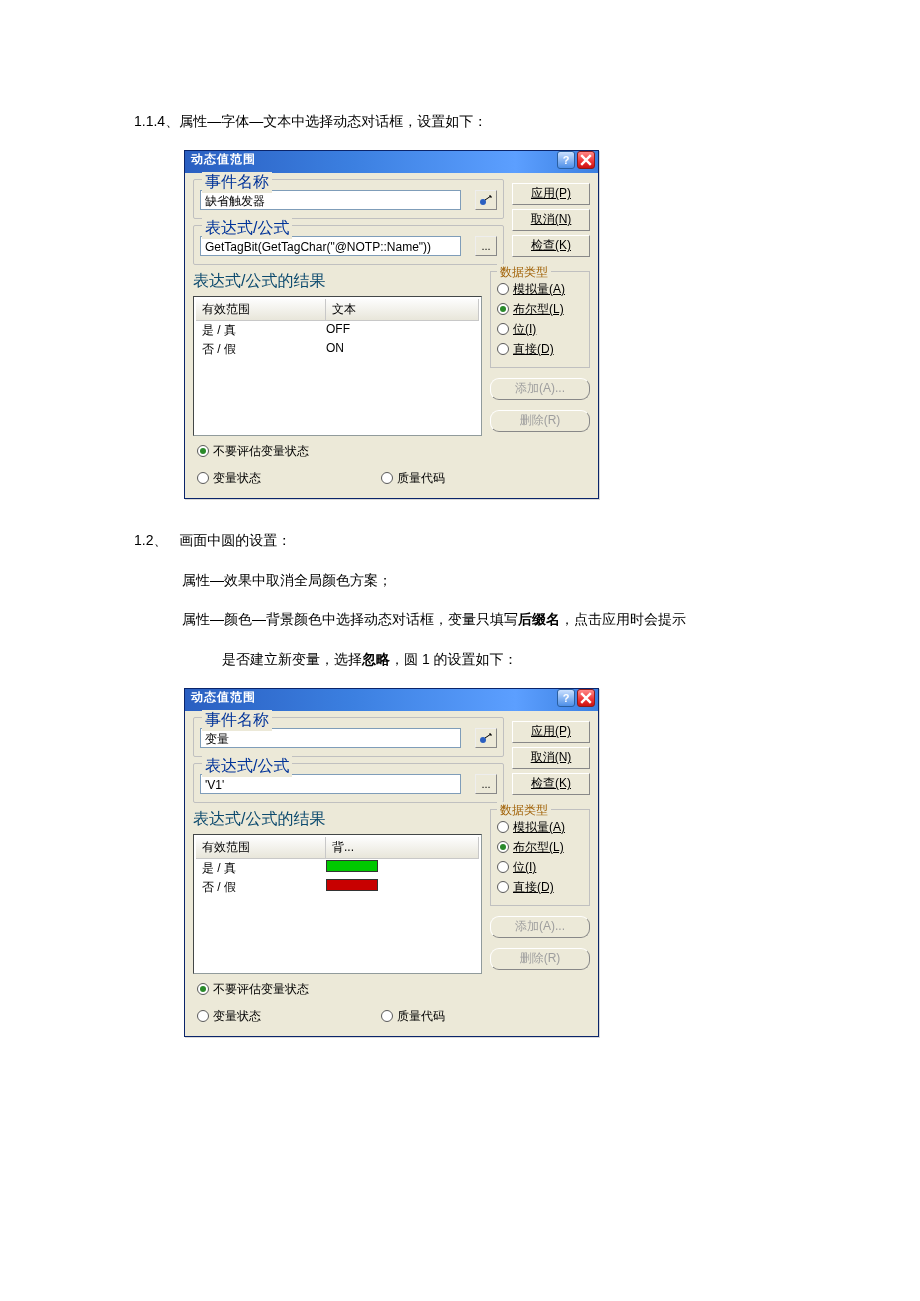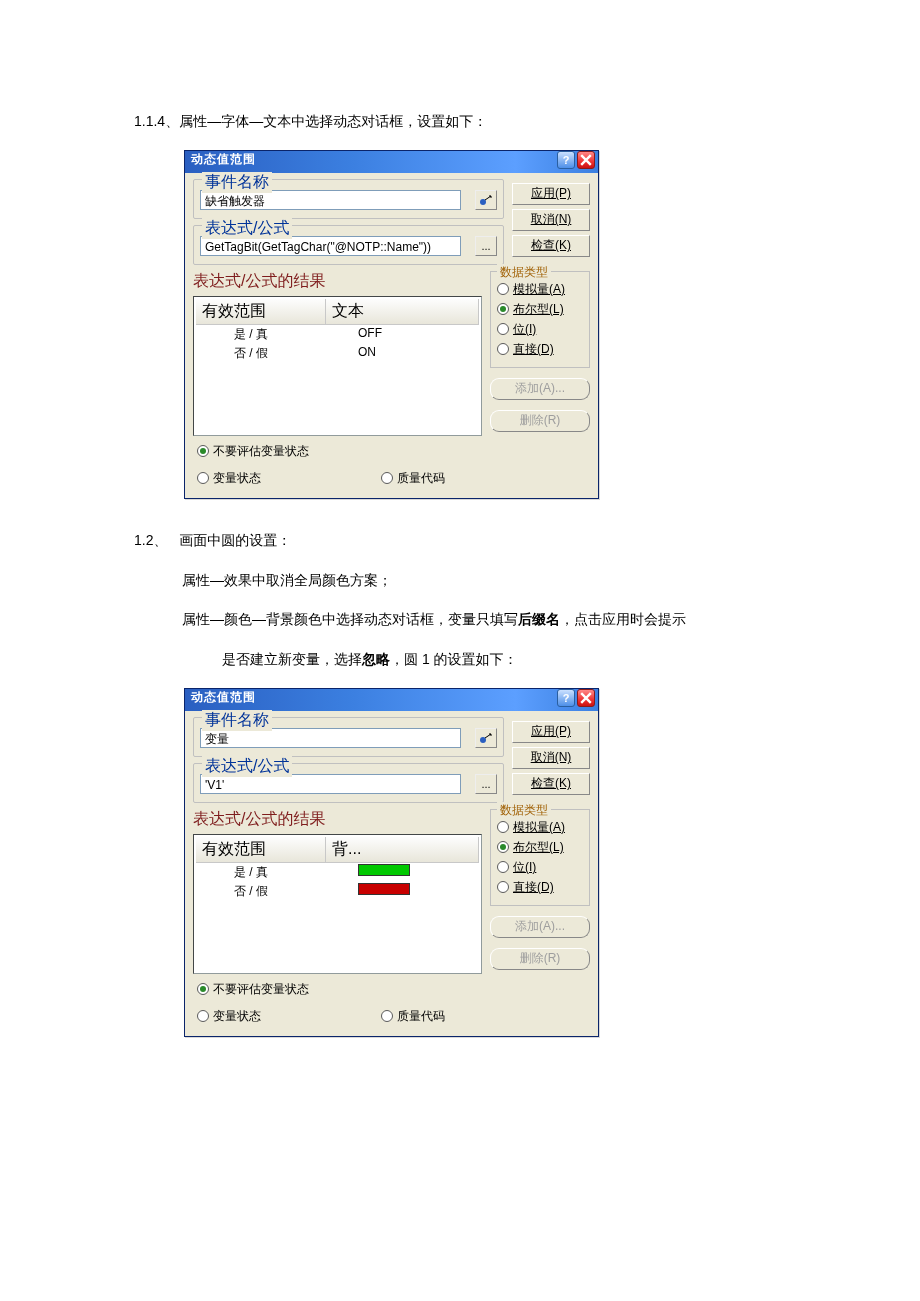--- a/index.html
+++ b/index.html
@@ -130,42 +130,42 @@
     cursor: default;
     white-space: nowrap;
   }
   .winbtn.disabled { color: #9e9e9e; border-radius: 9px; }
   .result-row {
     display: flex;
     gap: 8px;
     align-items: flex-start;
   }
   .result-left { flex: 1; }
-  .result-left .grp-label { position: static; display: block; color:#7f1d1d; margin-bottom: 4px; background: transparent; padding:0;}
+  .result-left .grp-label { position: static; display: block; color:#0c4a6e; margin-bottom: 4px; background: transparent; padding:0;}
   .listbox {
     background: #fff;
     border: 1px inset #919B9C;
     height: 140px;
     padding: 2px;
     font-size: 12px;
   }
   .list-head {
     display: flex;
     background: #ECE9D8;
     border-bottom: 1px solid #c8c8c8;
   }
   .list-head div {
     padding: 2px 6px;
     border-right: 1px solid #c8c8c8;
     background: linear-gradient(#fdfdfd,#e8e6da);
-    font-size: 16px;
+    font-size: 12px;
   }
   .col-a { width: 130px; }
   .col-b { flex: 1; }
-  .list-row { display: flex; padding: 1px 0; margin-left: 32px; }
+  .list-row { display: flex; padding: 1px 0; }
   .list-row .cell-a { width: 130px; padding-left: 6px; }
   .list-row .cell-b { flex: 1; }
   .color-swatch {
     display: inline-block;
     width: 52px; height: 12px;
     border: 1px solid #333;
   }
   .swatch-green { background: #00C800; }
   .swatch-red { background: #C80000; }
   .rgroup {

